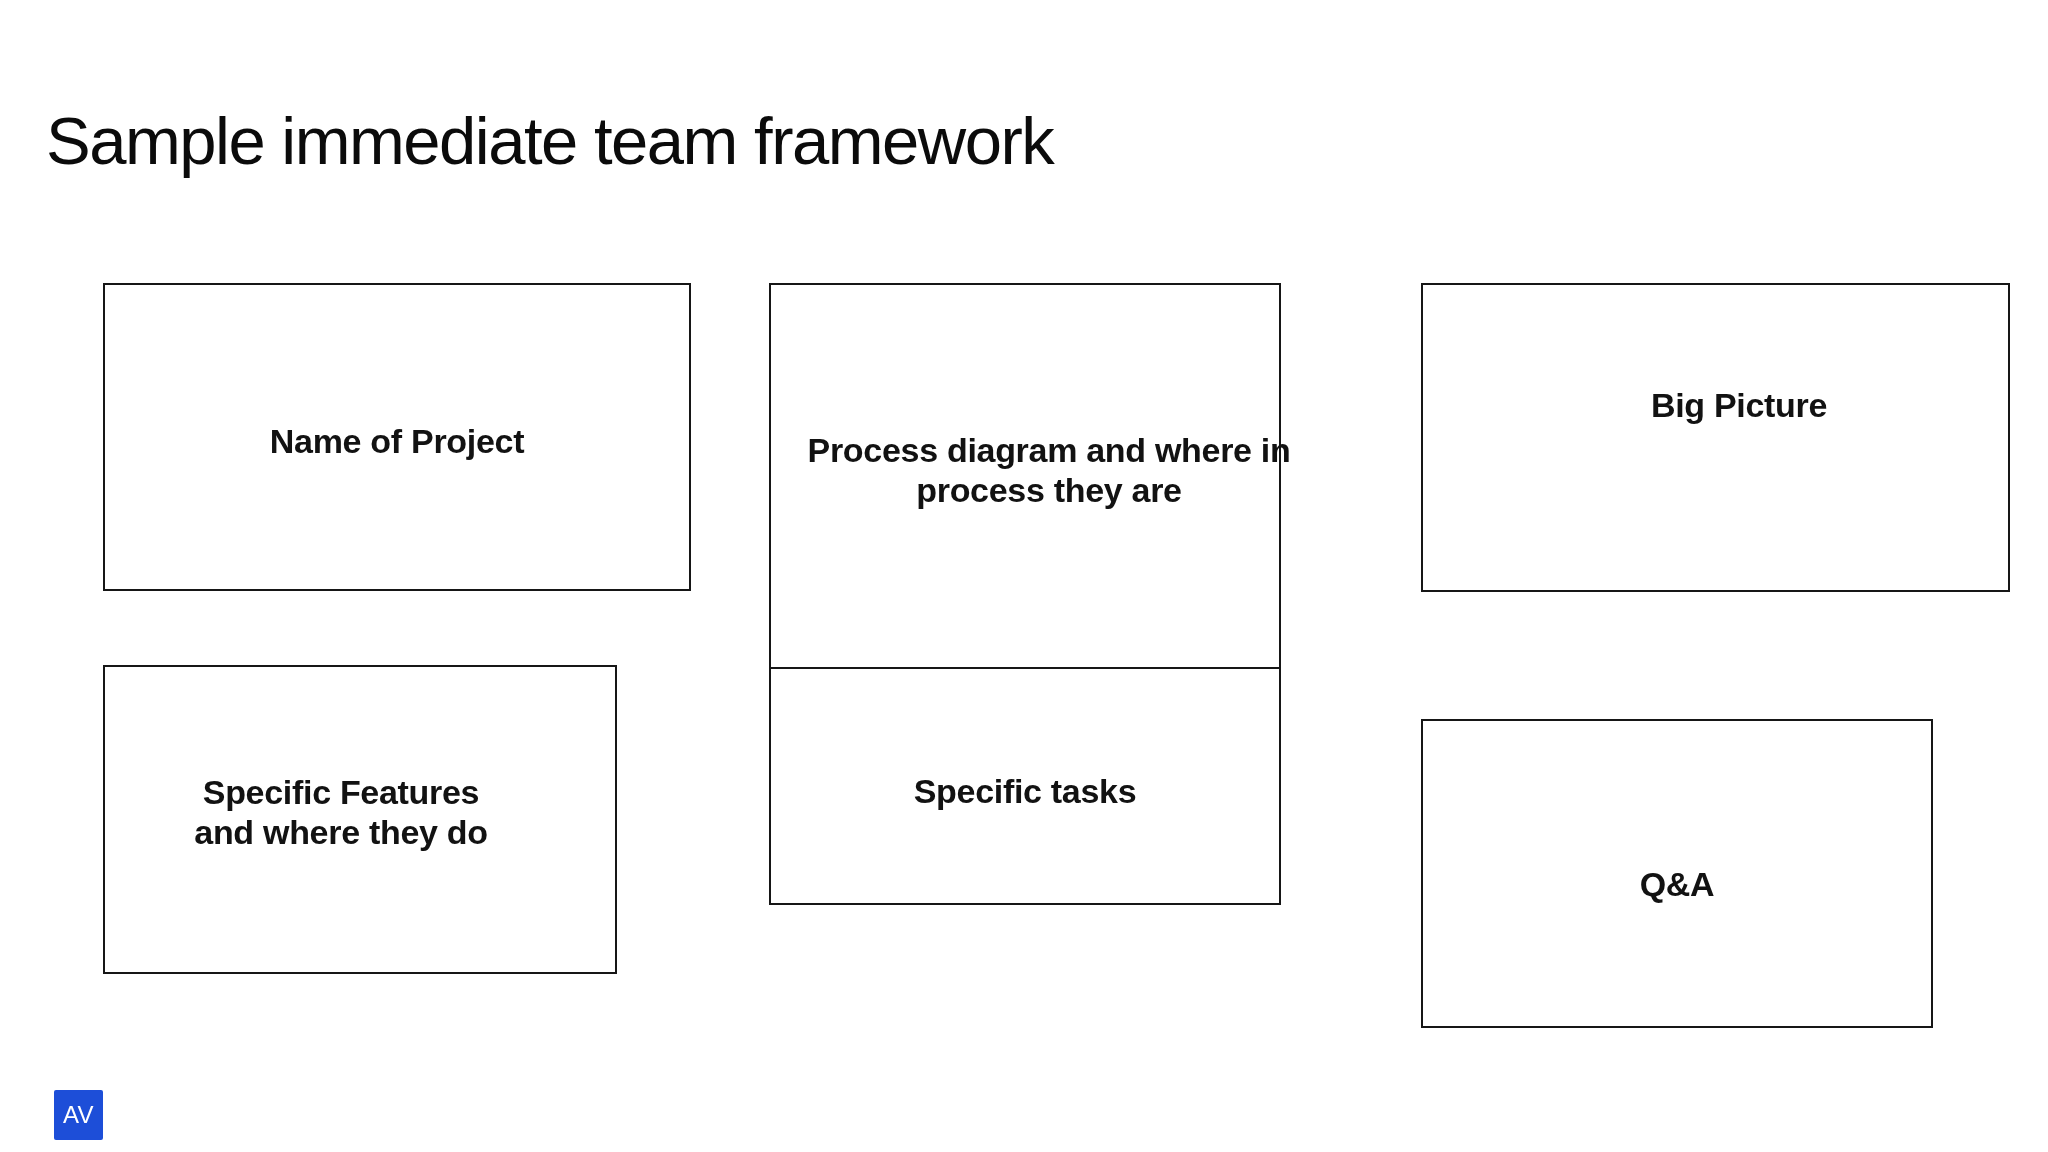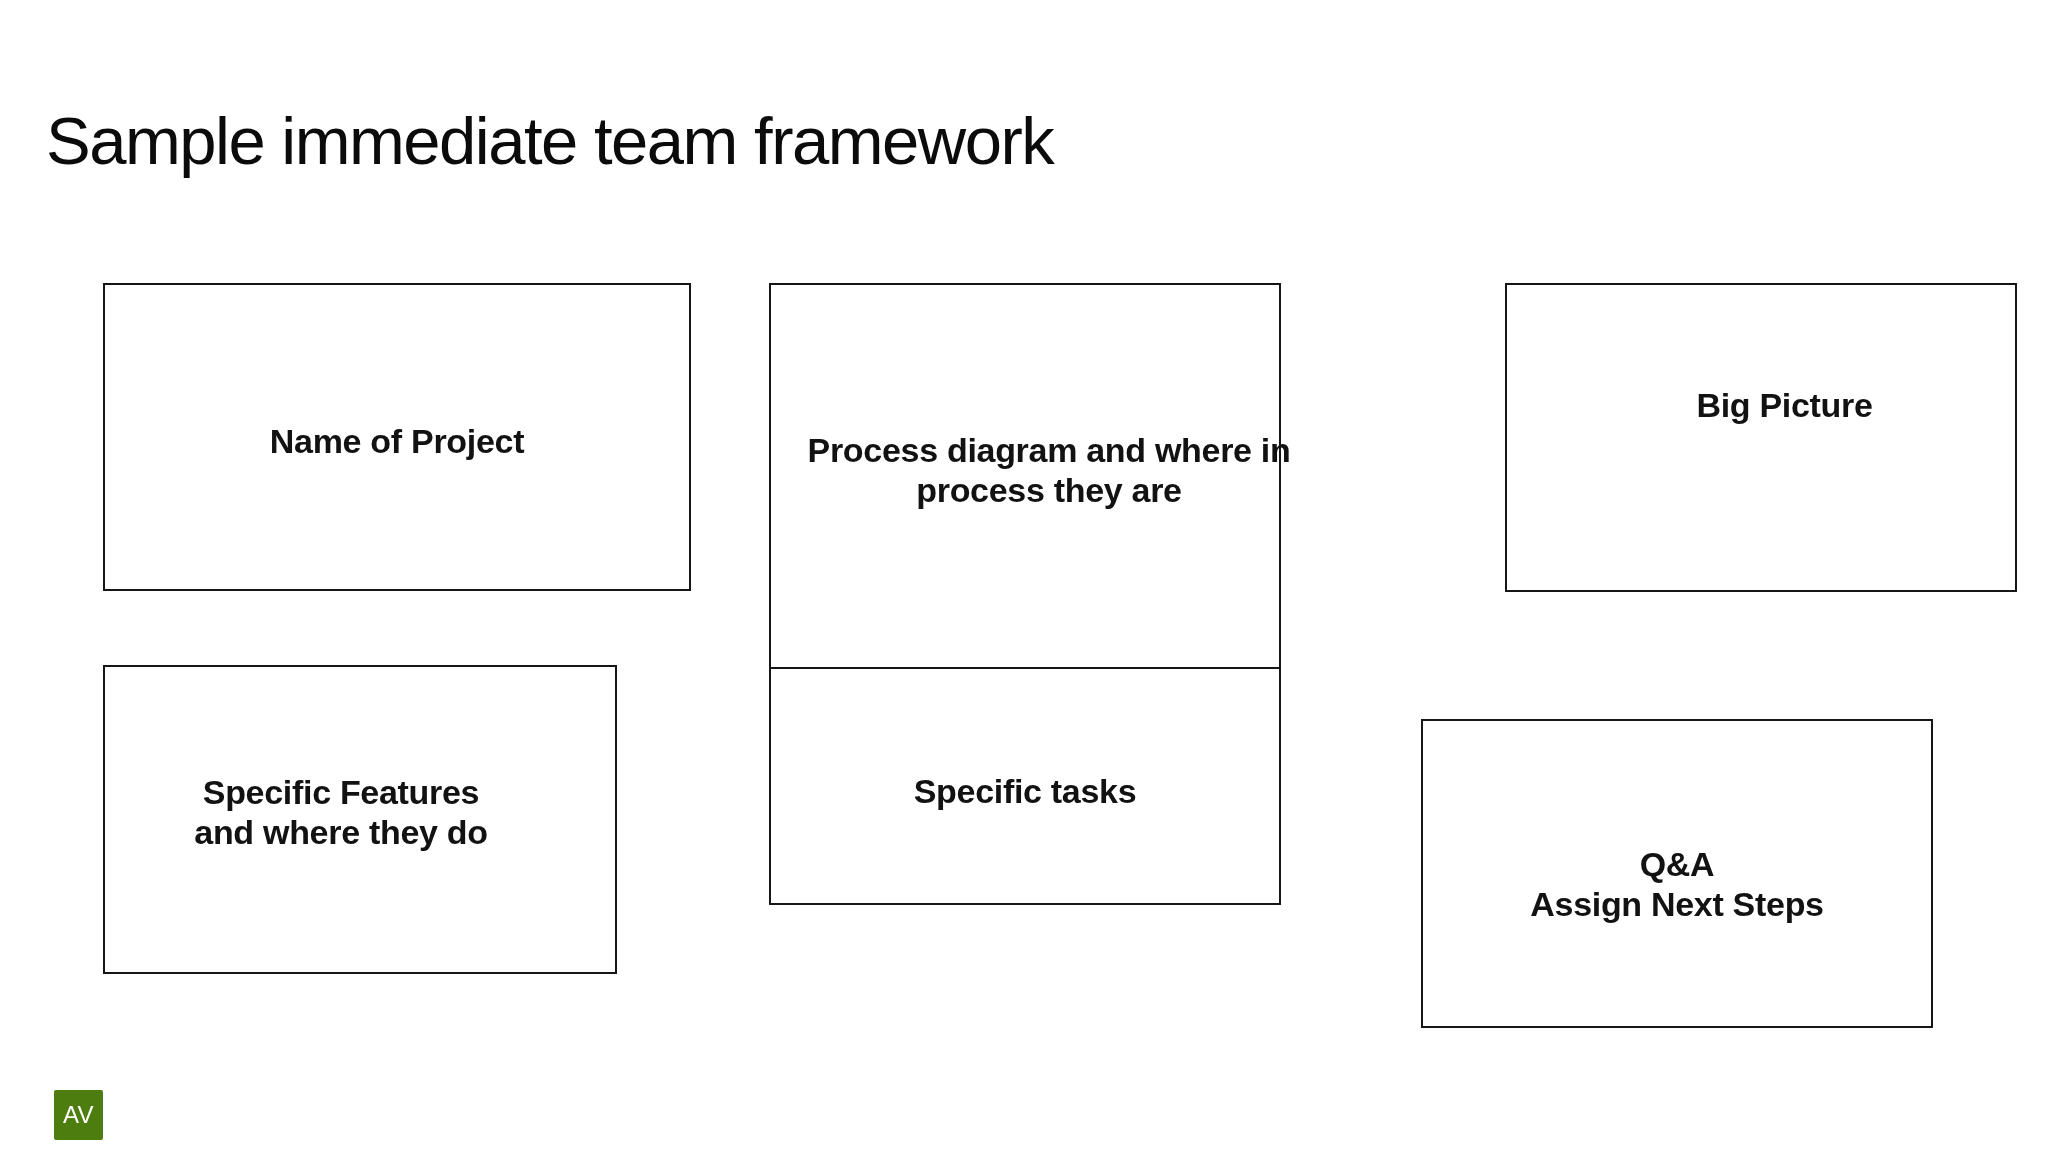--- a/index.html
+++ b/index.html
@@ -42,21 +42,21 @@
     font-weight: 700;
     letter-spacing: -0.3px;
     line-height: 40px;
     color: #121212;
   }
   .card-text .line { white-space: nowrap; }
 
   
   .card.b1 { left: 103px;  top: 283px; width: 588px; height: 308px; }
   .card.b2 { left: 769px;  top: 283px; width: 512px; height: 392px; padding-left: 24px; }
-  .card.b3 { left: 1505px; top: 283px; width: 512px; height: 309px; padding-left: 47px; }
+  .card.b3 { left: 1421px; top: 283px; width: 589px; height: 309px; padding-left: 47px; }
   .card.b4 { left: 103px;  top: 665px; width: 514px; height: 309px; }
   .card.b5 { left: 769px;  top: 667px; width: 512px; height: 238px; }
   .card.b6 { left: 1421px; top: 691px; width: 512px; height: 309px; margin-top: 28px; }
 
   
   .b1 .card-text { transform: translateY(4px); }
   .b2 .card-text { transform: translate(12px, -9px); }
   .b3 .card-text { transform: translateY(-33px); }
   .b4 .card-text { transform: translate(-19px, -8px); }
   .b5 .card-text { transform: translateY(5px); }
@@ -112,19 +112,18 @@
 
   <div class="card b5">
     <div class="card-text">
       <div class="line">Specific tasks</div>
     </div>
   </div>
 
   <div class="card b6">
     <div class="card-text">
       <div class="line">Q&amp;A</div>
-      <div class="line">Assign Next Steps</div>
     </div>
   </div>
 
-  <div class="author-badge" style="background: #4d7c0f; color: rgb(255, 255, 255);">AV</div>
+  <div class="author-badge" style="background: #1d4ed8; color: rgb(255, 255, 255);">AV</div>
 
 </div>
 
 </body></html>

